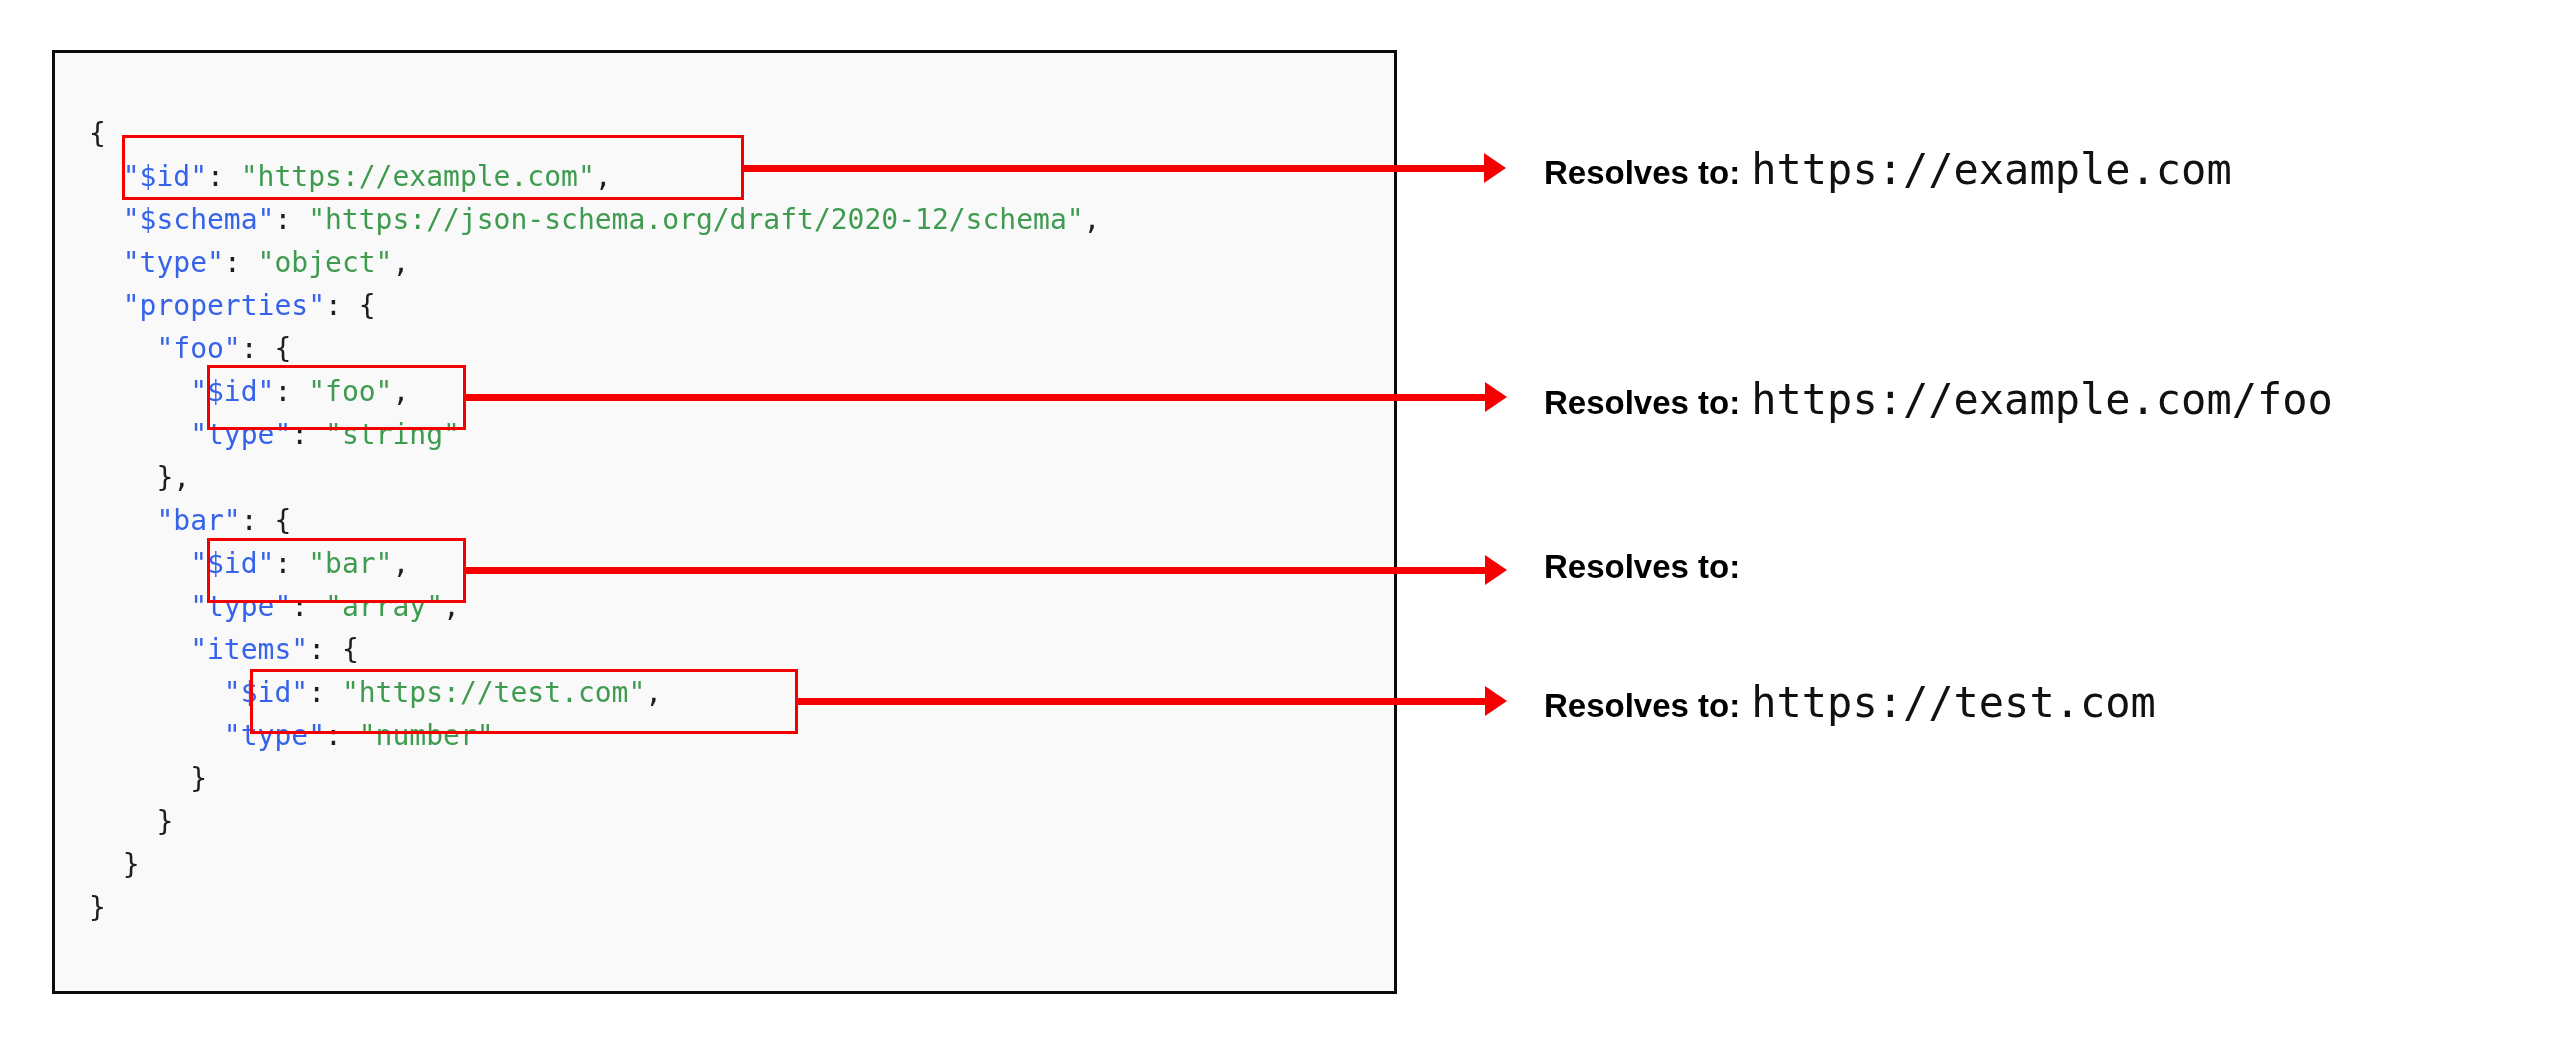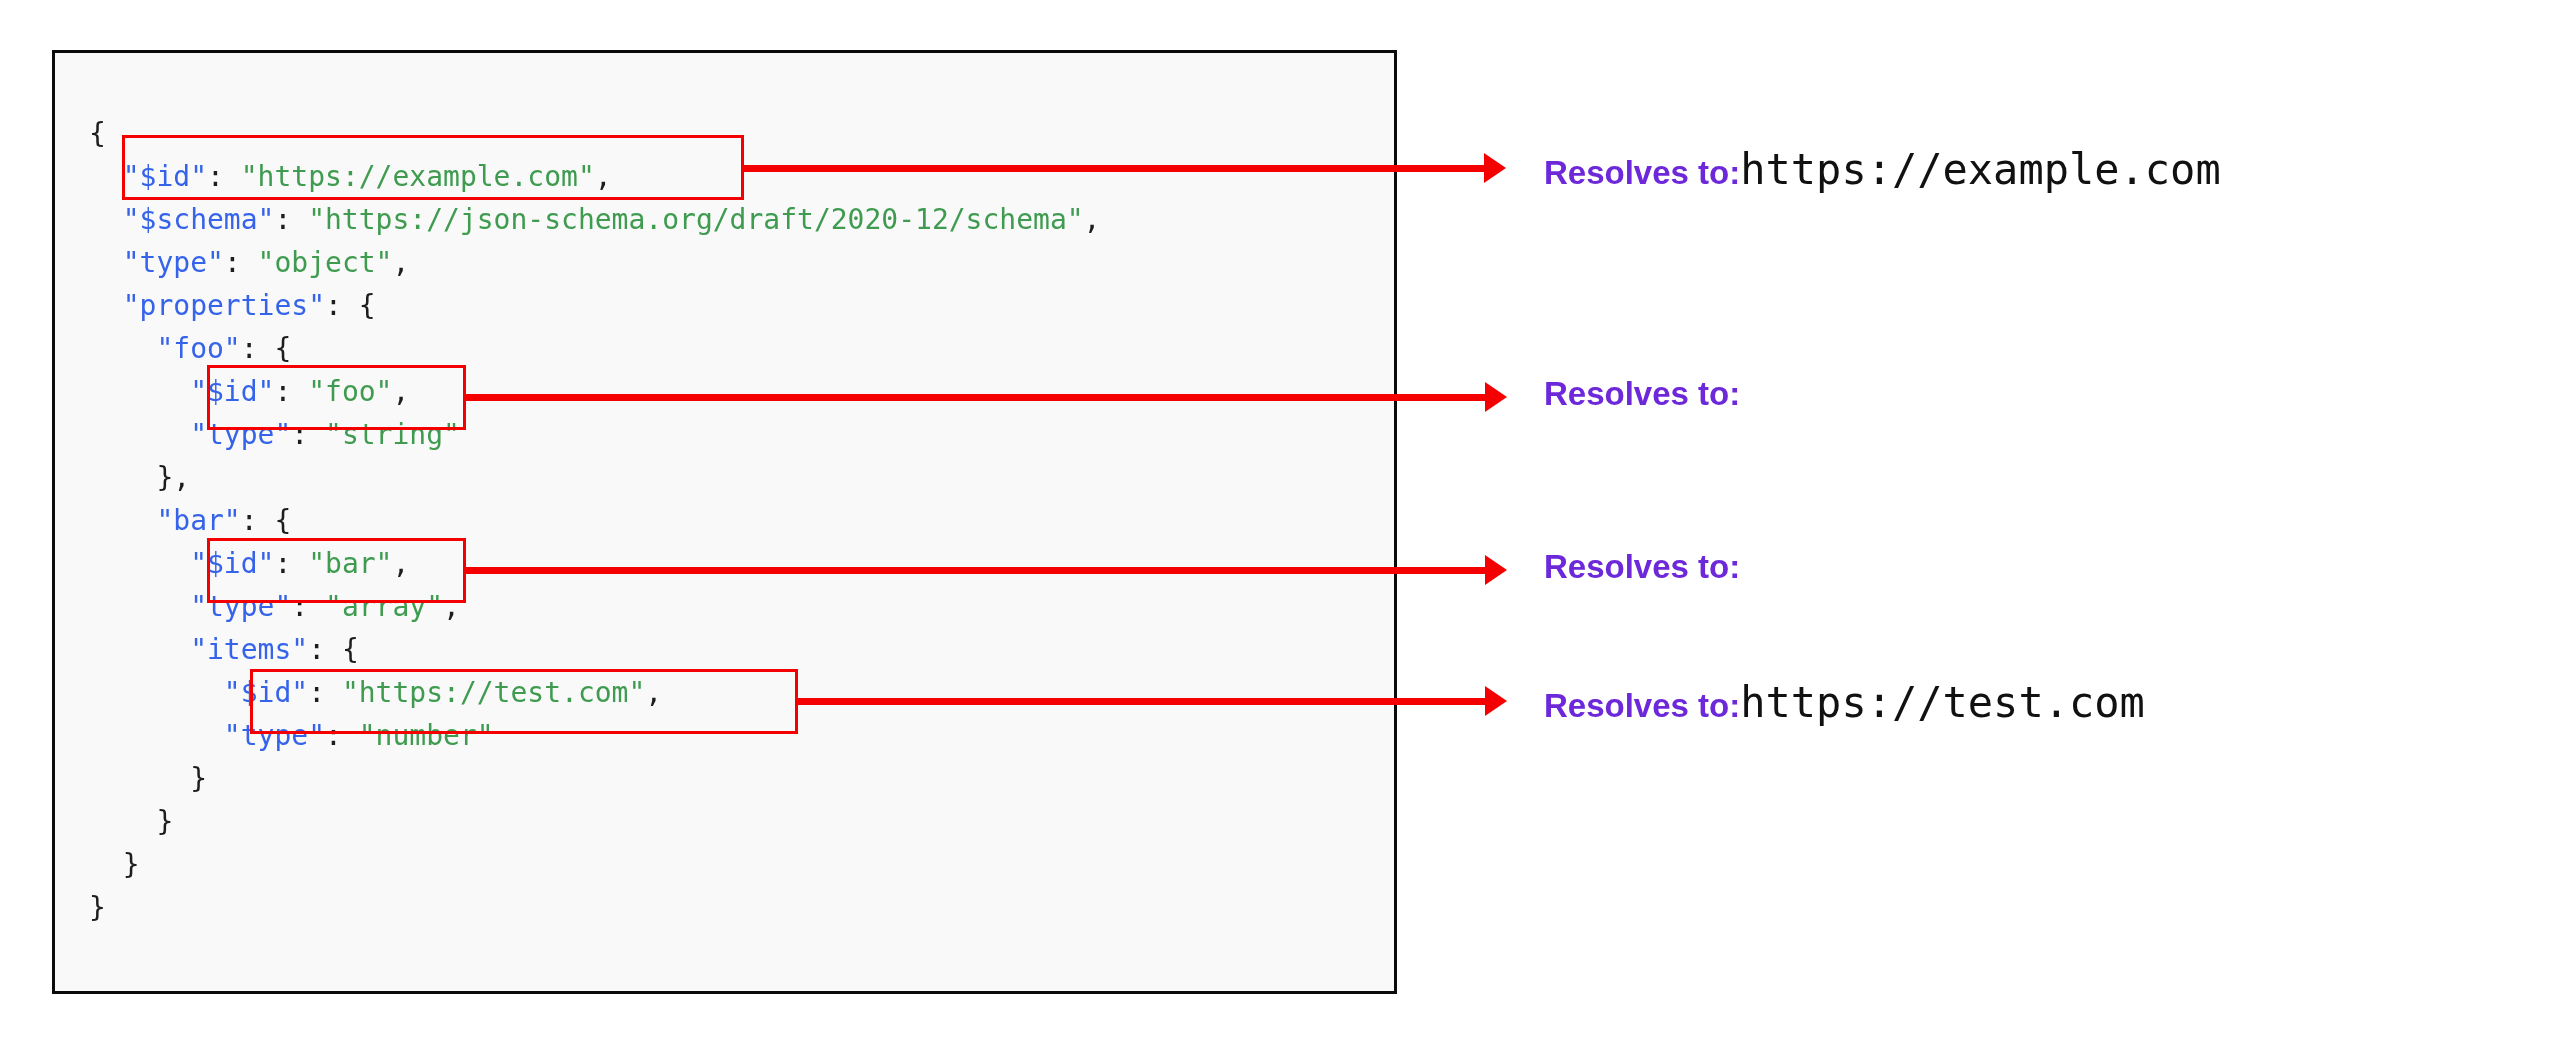--- a/index.html
+++ b/index.html
@@ -77,21 +77,22 @@
     position: absolute;
     left: 1544px;
     white-space: nowrap;
     display: flex;
     align-items: baseline;
   }
   .resolve-label {
     font-family: "Liberation Sans", sans-serif;
     font-weight: bold;
     font-size: 33px;
-    color: #6d28d9;
+    color: #000000;
+    margin-right: 11px;
   }
   .resolve-url {
     font-family: "DejaVu Sans Mono", "Liberation Mono", monospace;
     font-size: 42px;
     color: #111111;
   }
 </style>
 </head>
 <body>
 
@@ -111,20 +112,21 @@
     <div class="arrow" style="left: 466px; top: 567px; width: 1020px;"></div>
     <div class="arrow" style="left: 798px; top: 698px; width: 688px;"></div>
   </div>
 <div id="resolve-layer">
     <div class="resolve-row" style="top: 145px;">
       <span class="resolve-label">Resolves to:</span>
       <span class="resolve-url">https://example.com</span>
     </div>
     <div class="resolve-row" style="top: 375px;">
       <span class="resolve-label">Resolves to:</span>
+      <span class="resolve-url">https://example.com/foo</span>
     </div>
     <div class="resolve-row" style="top: 548px;">
       <span class="resolve-label">Resolves to:</span>
     </div>
     <div class="resolve-row" style="top: 678px;">
       <span class="resolve-label">Resolves to:</span>
       <span class="resolve-url">https://test.com</span>
     </div>
   </div>
 

